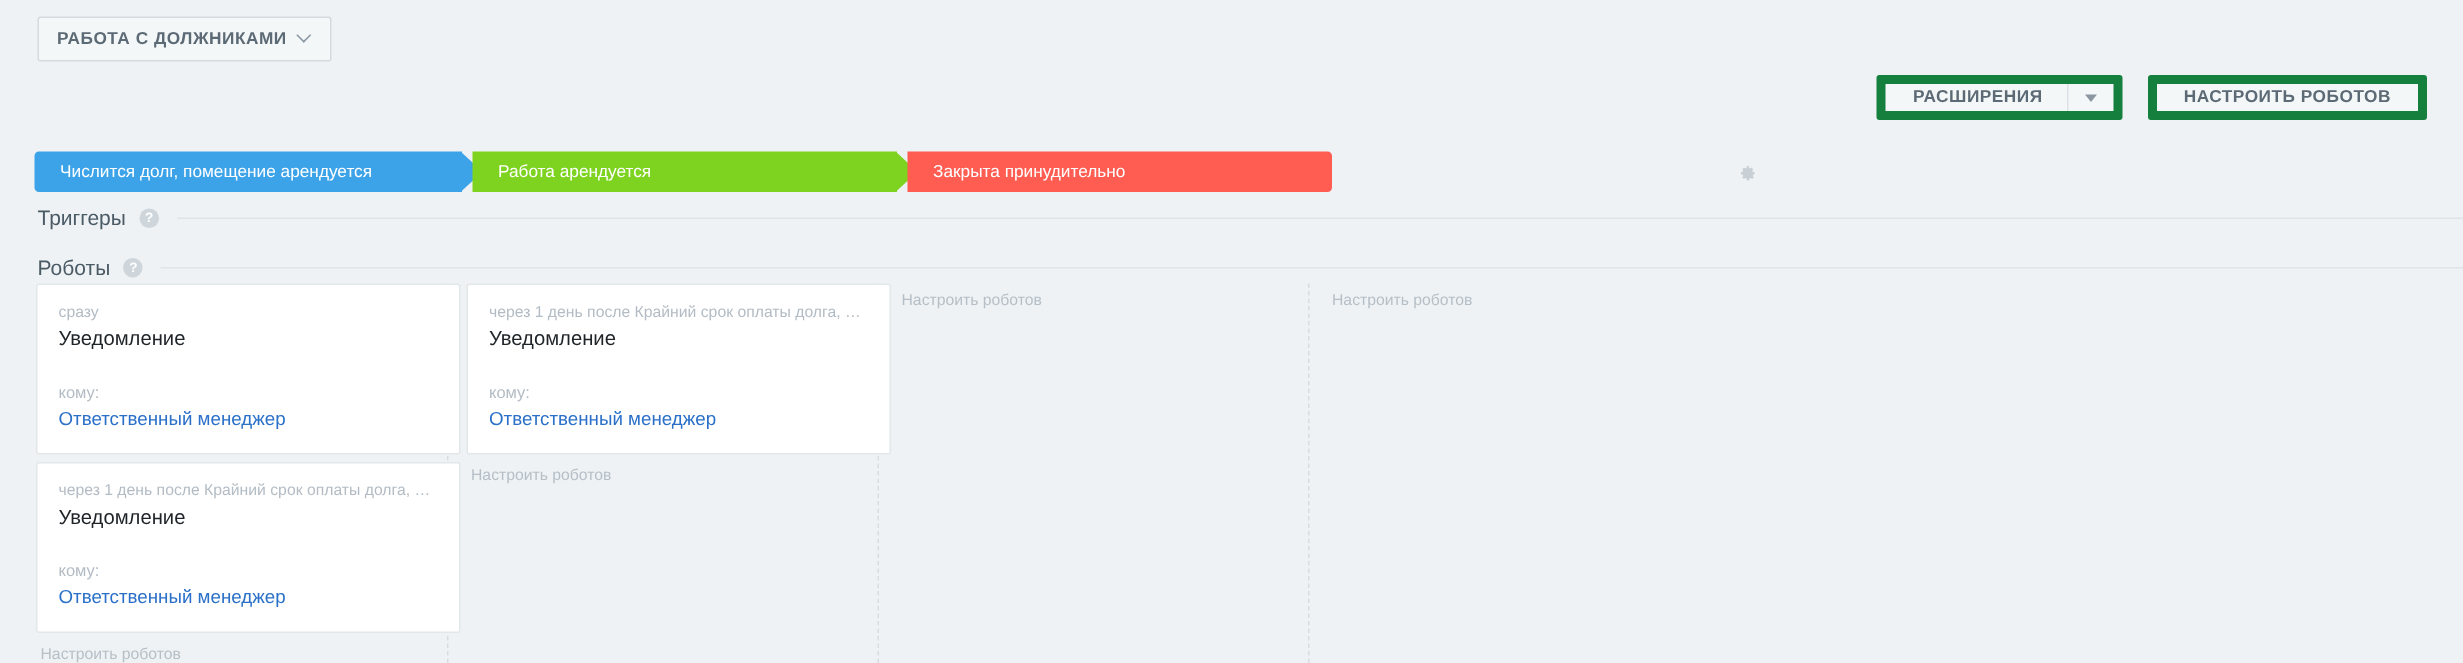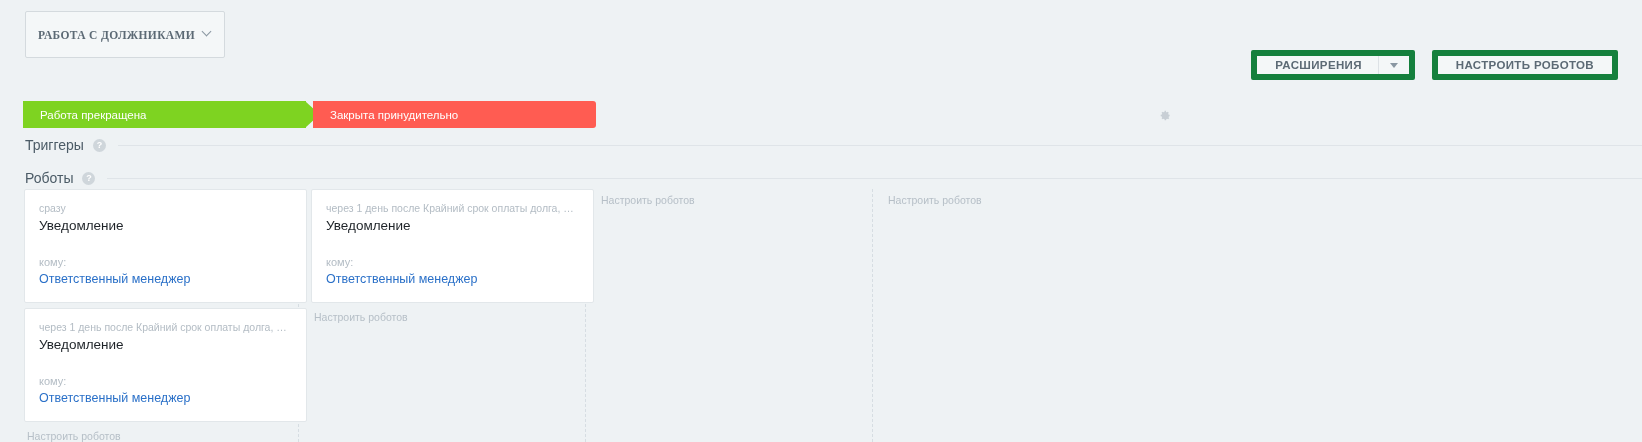--- a/index.html
+++ b/index.html
@@ -10,31 +10,30 @@
     font-family: "Liberation Sans", sans-serif;
     overflow: hidden;
   }
   .page { position: relative; width: 1642px; height: 442px; background: #eef2f4; }
 
   
   .topbar { position: absolute; left: 0; top: 0; width: 1642px; height: 92px; }
 
   .pipeline-select {
     position: absolute; left: 25px; top: 11px;
-    height: 47px; padding: 0 12px;
+    height: 30px; padding: 0 12px;
     display: flex; align-items: center; gap: 8px;
     background: #f4f7f8;
     border: 1px solid #d4dade;
     border-radius: 2px;
     color: #5c6a75;
     font-size: 11.5px; font-weight: bold;
     letter-spacing: 0.35px;
     cursor: pointer;
     white-space: nowrap;
-    font-family: Liberation Serif, serif;
   }
   .chev { display: inline-block; width: 9px; height: 9px; position: relative; top: -2px; }
   .chev:after {
     content: ""; position: absolute; left: 0; top: 0;
     width: 6px; height: 6px;
     border-right: 1.4px solid #8a97a2;
     border-bottom: 1.4px solid #8a97a2;
     transform: rotate(45deg);
   }
 
@@ -143,22 +142,28 @@
       </div>
 
       <div class="btn btn-plain">
         <span>НАСТРОИТЬ РОБОТОВ</span>
       </div>
 
     </div>
   </div>
 
   <div class="stages">
+      <div class="stage first" style="background: rgb(60, 163, 232); width: 285px;">
+        <span>Числится долг, помещение арендуется</span>
+        <span class="cap"><svg width="14" height="27" viewBox="0 0 14 27">
+            <path d="M0 0 L12 11 Q14 13.5 12 16 L0 27 Z" fill="#3ca3e8"></path>
+          </svg></span>
+      </div>
       <div class="stage" style="background: rgb(126, 211, 33); width: 283px;">
-        <span>Работа прекращена</span>
+        <span>Работа арендуется</span>
         <span class="cap"><svg width="14" height="27" viewBox="0 0 14 27">
             <path d="M0 0 L12 11 Q14 13.5 12 16 L0 27 Z" fill="#7ed321"></path>
           </svg></span>
       </div>
       <div class="stage last" style="background: rgb(255, 92, 82); width: 283px;">
         <span>Закрыта принудительно</span>
       </div>
     </div>
 
   <svg class="gear-icon" viewBox="0 0 16 16">

